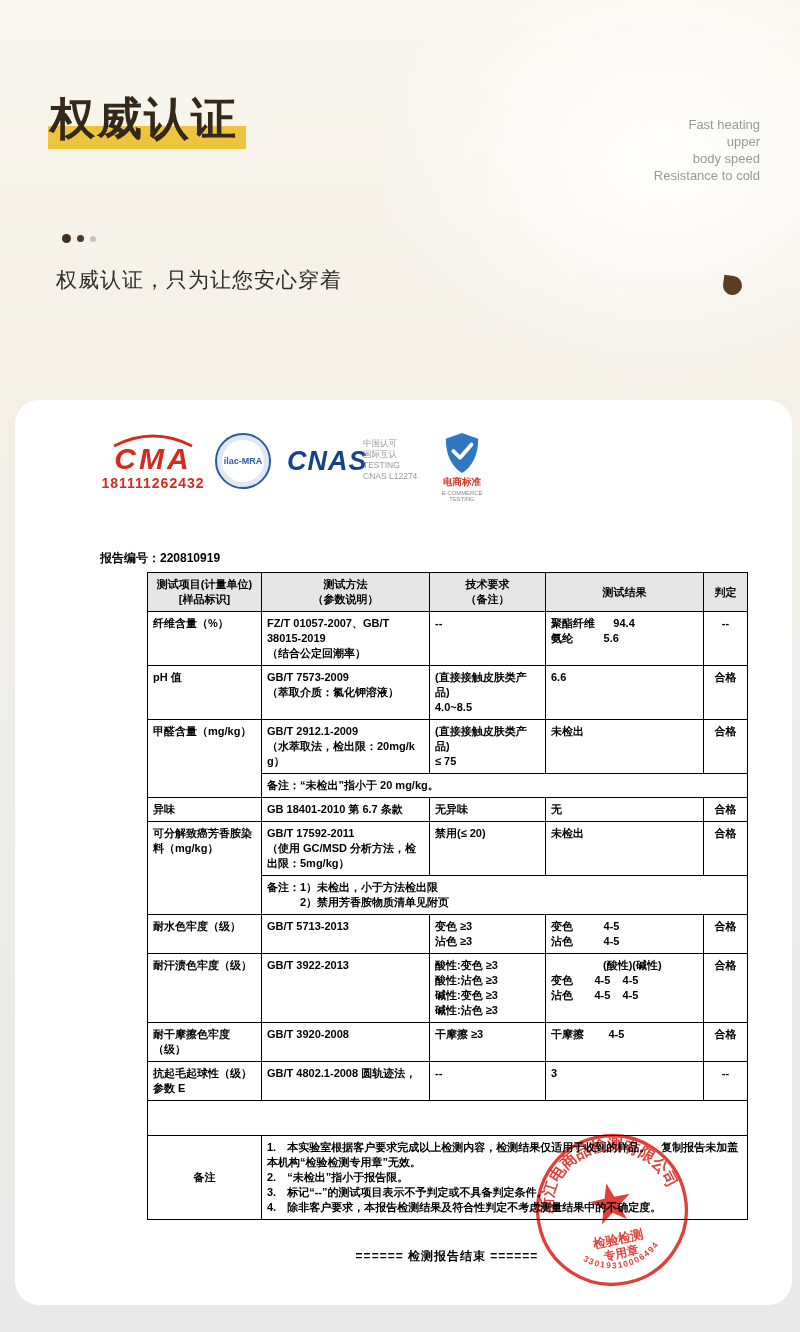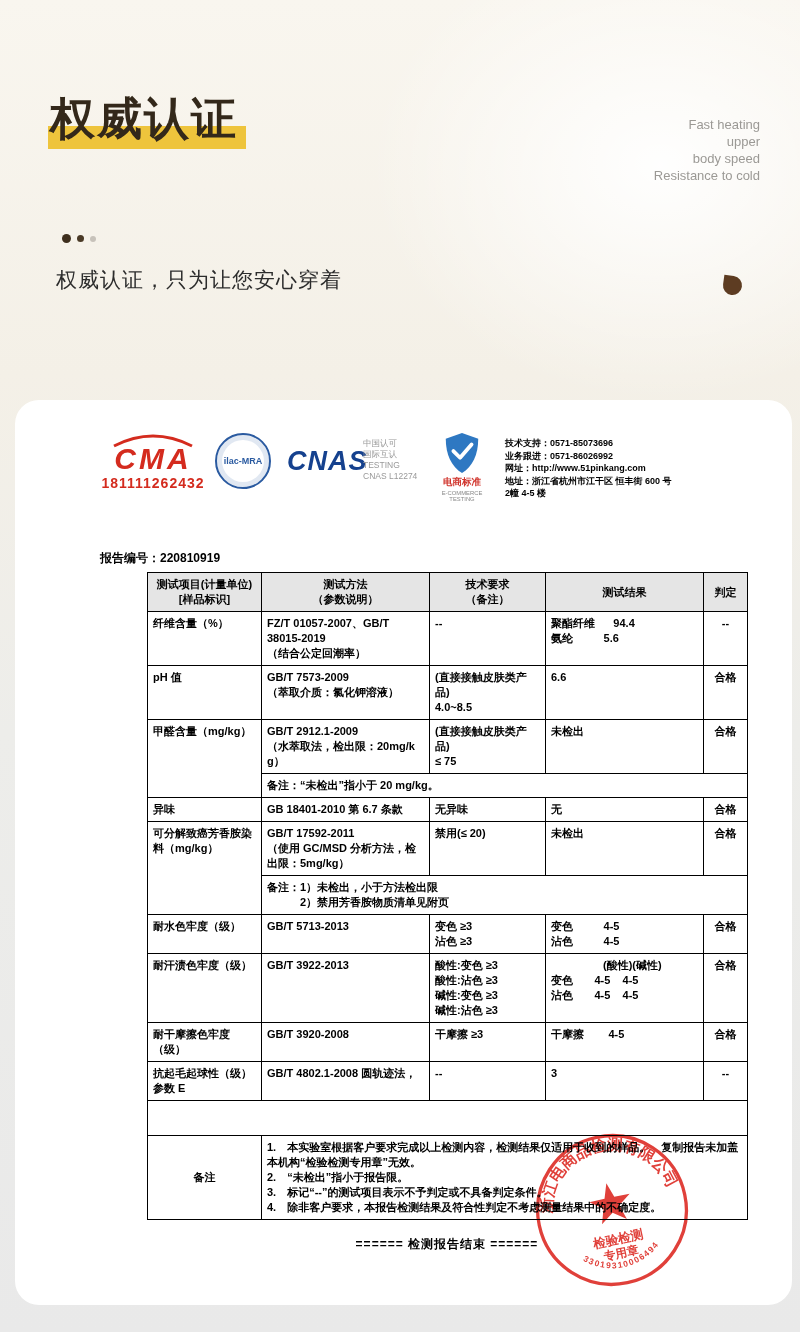--- a/index.html
+++ b/index.html
@@ -51,21 +51,21 @@
   .rpt-no { position:absolute; left:85px; top:150px; font-size:12px; font-weight:700; color:#000; }
 
   .table-zone { position:absolute; left:85px; top:172px; width:600px;padding-left:47px; }
   .rpt-table { width:600px; border-collapse:collapse; table-layout:fixed; font-size:11px; color:#000; }
   .rpt-table th, .rpt-table td { border:1px solid #000; padding:4px 5px; vertical-align:top;
     white-space:pre-wrap; word-break:break-all; line-height:15px; font-weight:600; }
   .rpt-table th { background:#e5e5e5; text-align:center; vertical-align:middle; font-weight:700; }
   .rpt-table td.c { text-align:center; }
   .rpt-table td.vmid { vertical-align:middle; }
   .rpt-table td.sp { height:34px; padding:0; }
-  .rpt-end { margin-top:16px; text-align:center; font-size:12px; font-weight:700; letter-spacing:1px; color:#000; }
+  .rpt-end { margin-top:28px; text-align:center; font-size:12px; font-weight:700; letter-spacing:1px; color:#000; }
 
   .stamp { position:absolute; right:100px; bottom:15px; width:160px; height:160px;
     transform:rotate(-12deg); opacity:0.9; mix-blend-mode:multiply; }
 </style>
 </head>
 <body>
 
 <div class="glow"></div>
 
 <div>
@@ -107,27 +107,20 @@
       <div>TESTING</div>
       <div>CNAS L12274</div>
     </div>
     <div class="shield-wrap">
       <svg width="38" height="42" viewBox="0 0 38 44">
         <path d="M19 1 L36 7 C36 24 30 36 19 43 C8 36 2 24 2 7 Z" fill="#2e78c2"></path>
         <path d="M10 20 L17 27 L29 13" fill="none" stroke="#fff" stroke-width="4" stroke-linecap="round" stroke-linejoin="round"></path>
       </svg>
       <div class="sh-cn">电商标准</div>
       <div class="sh-en">E-COMMERCE TESTING</div>
-    </div>
-    <div class="contact">
-      <div>技术支持：0571-85073696</div>
-      <div>业务跟进：0571-86026992</div>
-      <div>网址：http://www.51pinkang.com</div>
-      <div>地址：浙江省杭州市江干区 恒丰街 600 号</div>
-      <div>2幢 4-5 楼</div>
     </div>
   </div>
 
   <div class="rpt-no">
     <span>报告编号：</span><span>220810919</span>
   </div>
 
   <div class="table-zone">
     <table class="rpt-table">
       <colgroup>

